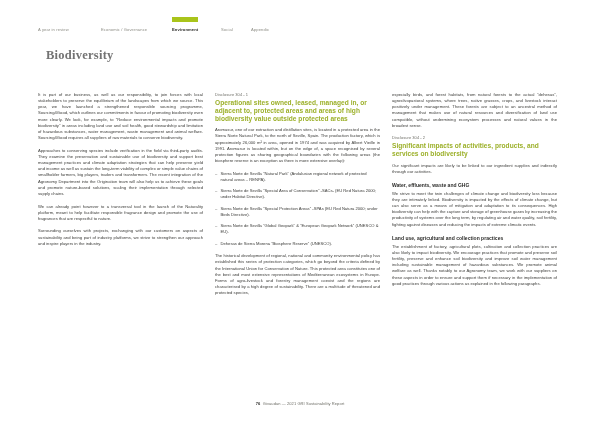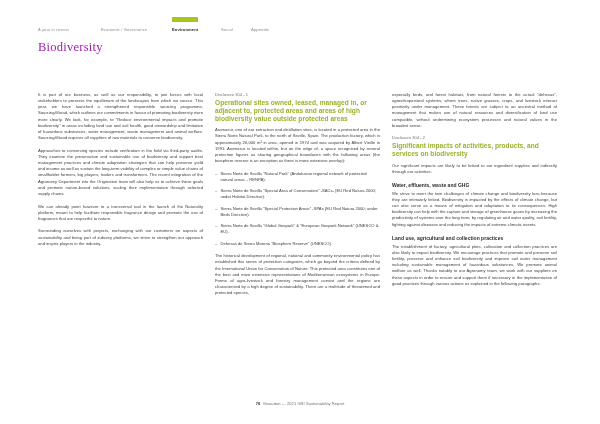--- a/index.html
+++ b/index.html
@@ -44,24 +44,24 @@
     background: #a9c41b;
   }
 
   
   .page-title {
     position: absolute;
     left: 38px;
     top: 40px;
     font-family: "Liberation Serif", serif;
     font-size: 12.5px;
-    color: #a21caf;
+    color: #737373;
     letter-spacing: 0.25px;
-    font-weight: normal;
-    margin: 0;
+    font-weight: bold;
+    margin: 8px;
   }
 
   
   .columns {
     position: absolute;
     left: 38px;
     top: 92px;
     width: 524px;
   }
   .col {

